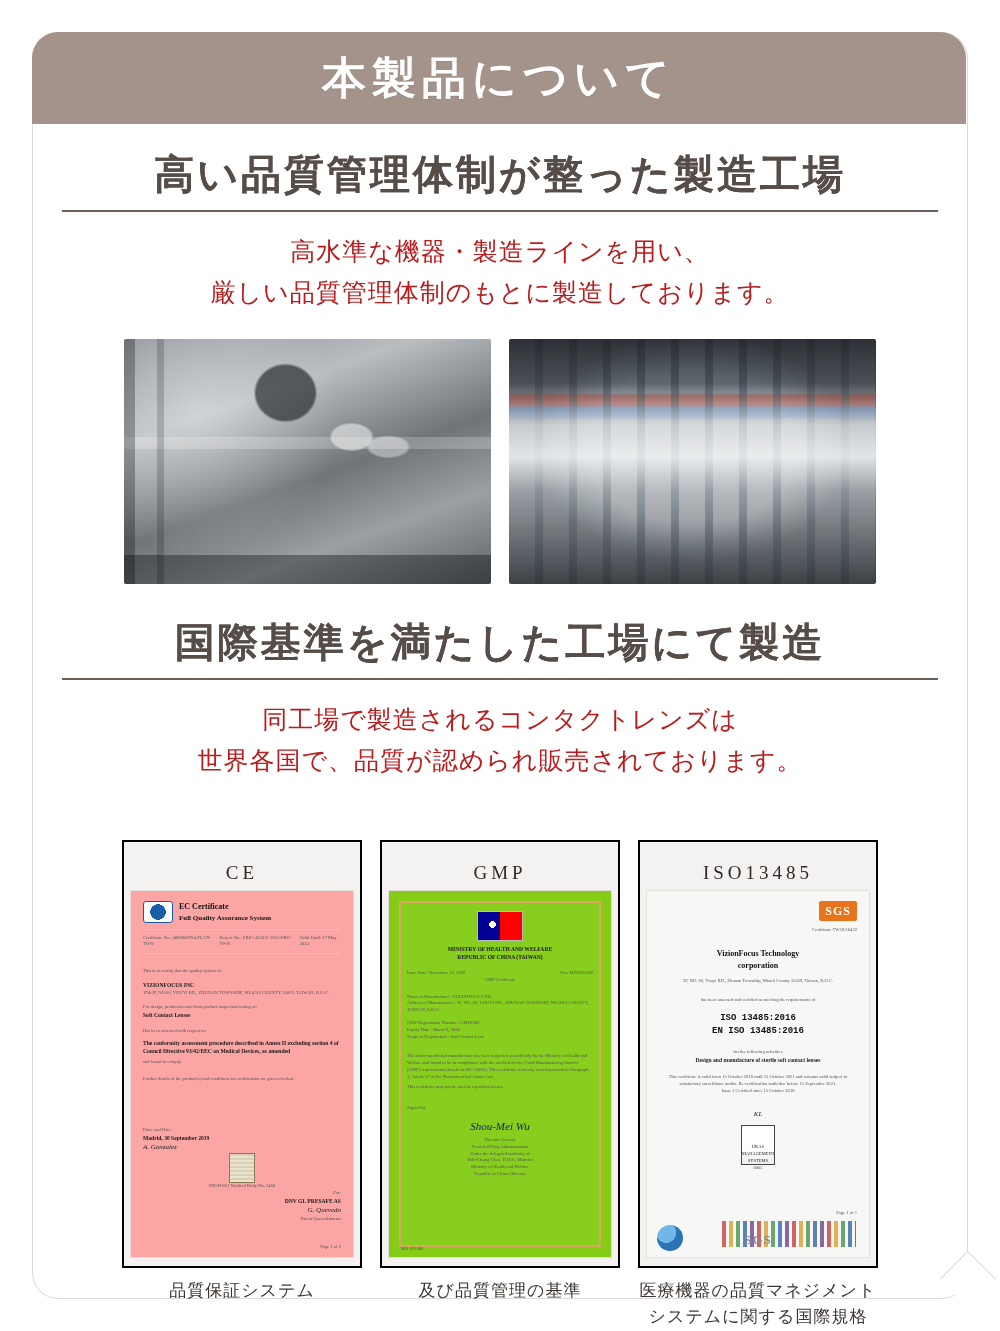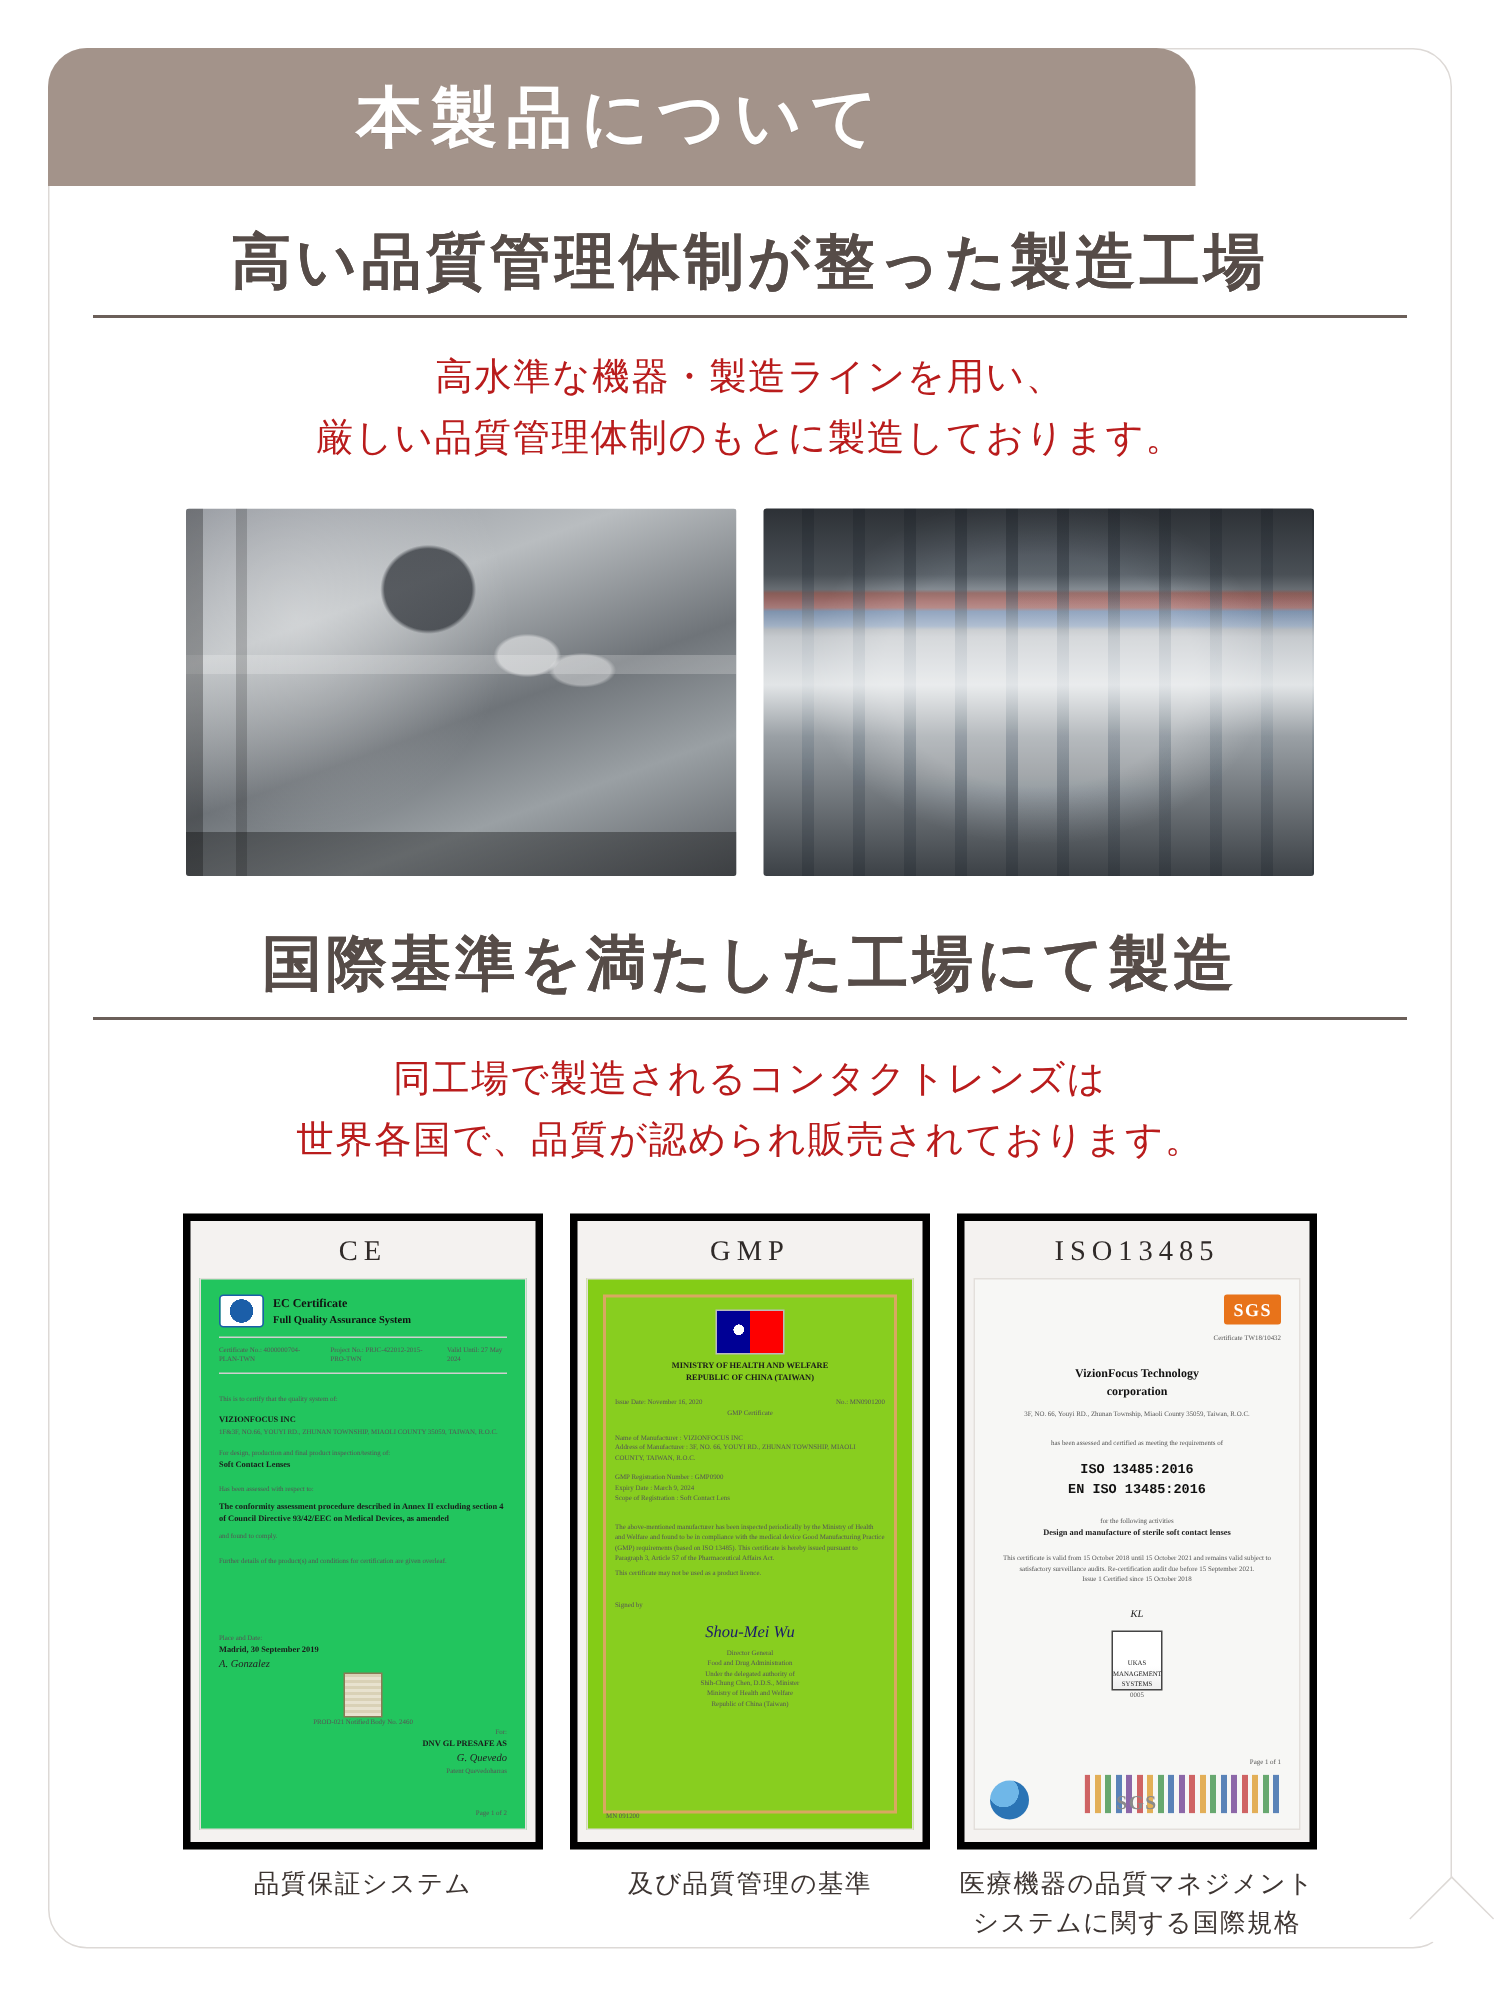--- a/index.html
+++ b/index.html
@@ -20,21 +20,21 @@
     position: absolute;
     left: 32px; top: 32px;
     width: 936px; height: 1267px;
     border: 1px solid #ddd9d6;
     border-radius: 26px;
     background: #ffffff;
   }
   .header-band {
     position: absolute;
     left: 32px; top: 32px;
-    width: 765px; height: 92px;
+    width: 934px; height: 92px;
     background: #a3938a;
     border-top-left-radius: 26px;
     border-top-right-radius: 26px;
     display: flex;
     align-items: center;
     justify-content: center;
   }
   .header-title {
     color: #ffffff;
     font-size: 44px;
@@ -130,34 +130,35 @@
     gap: 18px;
     margin-top: 28px;
     padding: 0 60px;
     align-items: flex-start;
   }
   .cert {
     flex: 1 1 0;
     text-align: center;
   }
   .cert-card {
-    border: 5px solid #000000;
+    border: 2px solid #000000;
     background: #f4f2f0;
-    padding: 6px 6px 8px 6px;
+    padding: 16px 6px 8px 6px;
+    margin-top: 31px;
   }
   .cert-label {
     font-size: 19px;
     letter-spacing: 4px;
     color: #2f2a28;
     padding: 4px 0 6px 0;
     font-family: "Liberation Serif","DejaVu Serif",serif;
   }
   .cert-img {
     height: 368px;
-    background: #22c55e;
+    background: #fca5a5;
     border: 1px solid #e3dfdb;
     position: relative;
     overflow: hidden;
     font-size: 4.4px;
     line-height: 1.5;
     text-align: left;
     color: #3a3a3a;
     padding: 10px 12px;
   }
   .cert-caption {

